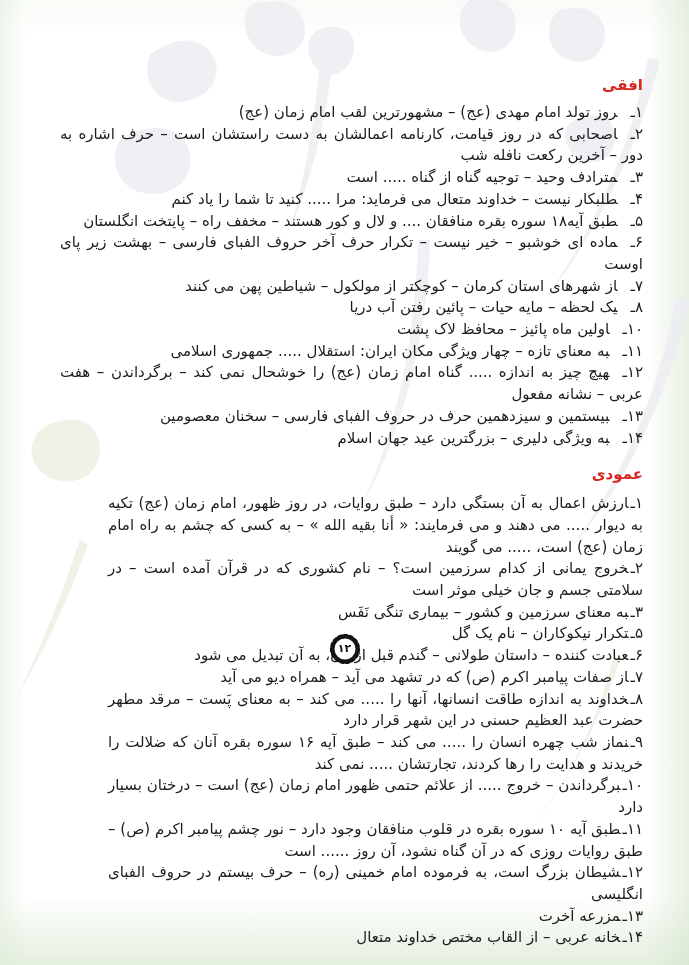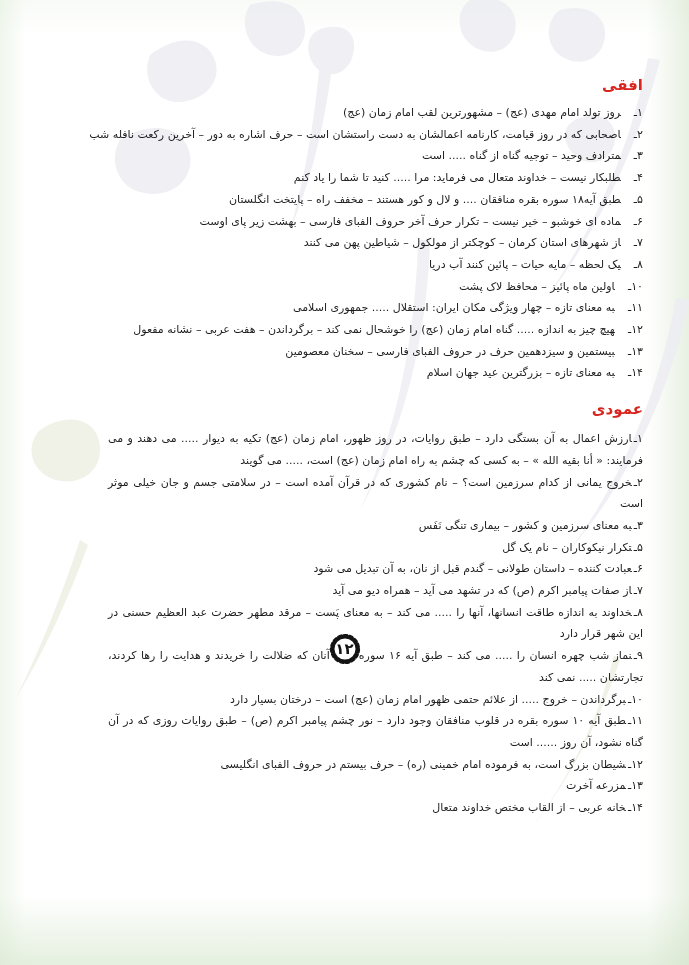--- a/index.html
+++ b/index.html
@@ -20,34 +20,34 @@
     padding:76px 46px 0 60px;
     color:#1d1d1d;
   }
   .section-title{
     color:#d9251d;font-weight:bold;font-size:15px;
     margin:0 0 8px 0;
   }
   .section-vertical{margin-top:16px;margin-left:48px;}
   .section-vertical .section-title{margin-bottom:10px;}
   .clue{
-    font-size:11px;line-height:21.7px;
+    font-size:15px;line-height:21.7px;
     text-align:justify;
     margin:0;
   }
   .clue .num{font-weight:normal;white-space:nowrap;}
   .clues-h .num{margin-left:13px;}
   .clues-v .num{margin-left:2px;}
   .page-badge{
     position:absolute;left:50%;bottom:14px;transform:translateX(-50%);
     width:36px;height:36px;z-index:1;
   }
   .page-badge .badge-num{
     position:absolute;inset:0;display:flex;align-items:center;justify-content:center;
-    font-size:15px;font-weight:bold;color:#141414;padding-bottom:1px;
+    font-size:11px;font-weight:bold;color:#141414;padding-bottom:1px;
   }
 </style>
 </head>
 <body>
 
 <div class="page">
 
   <svg class="watermark" width="689" height="965" viewBox="0 0 689 965" xmlns="http://www.w3.org/2000/svg" aria-hidden="true">
     <g fill="#ededf3" opacity="0.85">
       <path d="M150 55 C175 35 205 35 215 60 C222 82 205 100 180 102 C158 104 140 80 150 55 Z"></path>
@@ -74,26 +74,26 @@
     <div class="section section-horizontal">
       <div class="section-title">افقی</div>
       <div class="clues-h">
           <div class="clue"><span class="num">۱ـ</span><span class="txt">روز تولد امام مهدی (عج) – مشهورترین لقب امام زمان (عج)</span></div>
           <div class="clue"><span class="num">۲ـ</span><span class="txt">اصحابی که در روز قیامت، کارنامه اعمالشان به دست راستشان است – حرف اشاره به دور – آخرین رکعت نافله شب</span></div>
           <div class="clue"><span class="num">۳ـ</span><span class="txt">مترادف وحید – توجیه گناه از گناه ..... است</span></div>
           <div class="clue"><span class="num">۴ـ</span><span class="txt">طلبکار نیست – خداوند متعال می فرماید: مرا ..... کنید تا شما را یاد کنم</span></div>
           <div class="clue"><span class="num">۵ـ</span><span class="txt">طبق آیه۱۸ سوره بقره منافقان .... و لال و کور هستند – مخفف راه – پایتخت انگلستان</span></div>
           <div class="clue"><span class="num">۶ـ</span><span class="txt">ماده ای خوشبو – خیر نیست – تکرار حرف آخر حروف الفبای فارسی – بهشت زیر پای اوست</span></div>
           <div class="clue"><span class="num">۷ـ</span><span class="txt">از شهرهای استان کرمان – کوچکتر از مولکول – شیاطین پهن می کنند</span></div>
-          <div class="clue"><span class="num">۸ـ</span><span class="txt">یک لحظه – مایه حیات – پائین کنند آب دریا</span></div>
+          <div class="clue"><span class="num">۸ـ</span><span class="txt">یک لحظه – مایه حیات – پائین رفتن آب دریا</span></div>
           <div class="clue"><span class="num">۱۰ـ</span><span class="txt">اولین ماه پائیز – محافظ لاک پشت</span></div>
           <div class="clue"><span class="num">۱۱ـ</span><span class="txt">به معنای تازه – چهار ویژگی مکان ایران: استقلال ..... جمهوری اسلامی</span></div>
           <div class="clue"><span class="num">۱۲ـ</span><span class="txt">هیچ چیز به اندازه ..... گناه امام زمان (عج) را خوشحال نمی کند – برگرداندن – هفت عربی – نشانه مفعول</span></div>
           <div class="clue"><span class="num">۱۳ـ</span><span class="txt">بیستمین و سیزدهمین حرف در حروف الفبای فارسی – سخنان معصومین</span></div>
-          <div class="clue"><span class="num">۱۴ـ</span><span class="txt">به معنای تازه – بزرگترین عید جهان اسلام</span></div>
+          <div class="clue"><span class="num">۱۴ـ</span><span class="txt">به ویژگی دلیری – بزرگترین عید جهان اسلام</span></div>
         </div>
     </div>
 
     <div class="section section-vertical">
       <div class="section-title">عمودی</div>
       <div class="clues-v">
           <div class="clue"><span class="num">۱ـ</span><span class="txt">ارزش اعمال به آن بستگی دارد – طبق روایات، در روز ظهور، امام زمان (عج) تکیه به دیوار ..... می دهند و می فرمایند: « أنا بقیه الله » – به کسی که چشم به راه امام زمان (عج) است، ..... می گویند</span></div>
           <div class="clue"><span class="num">۲ـ</span><span class="txt">خروج یمانی از کدام سرزمین است؟ – نام کشوری که در قرآن آمده است – در سلامتی جسم و جان خیلی موثر است</span></div>
           <div class="clue"><span class="num">۳ـ</span><span class="txt">به معنای سرزمین و کشور – بیماری تنگی نَفَس</span></div>
           <div class="clue"><span class="num">۵ـ</span><span class="txt">تکرار نیکوکاران – نام یک گل</span></div>

